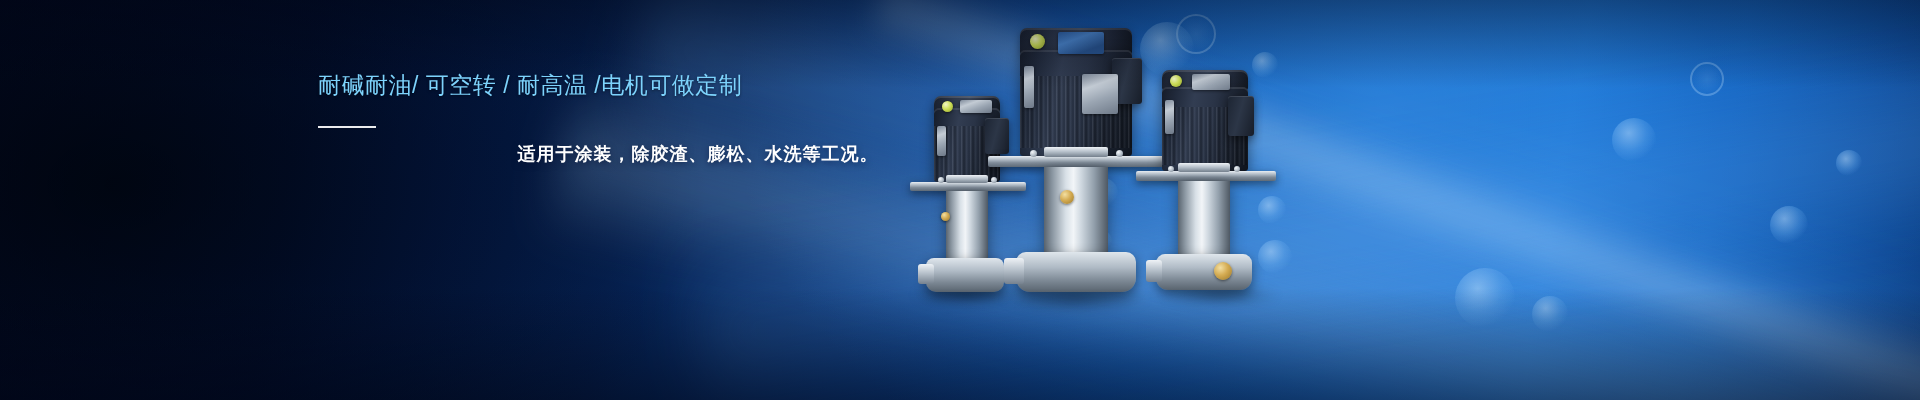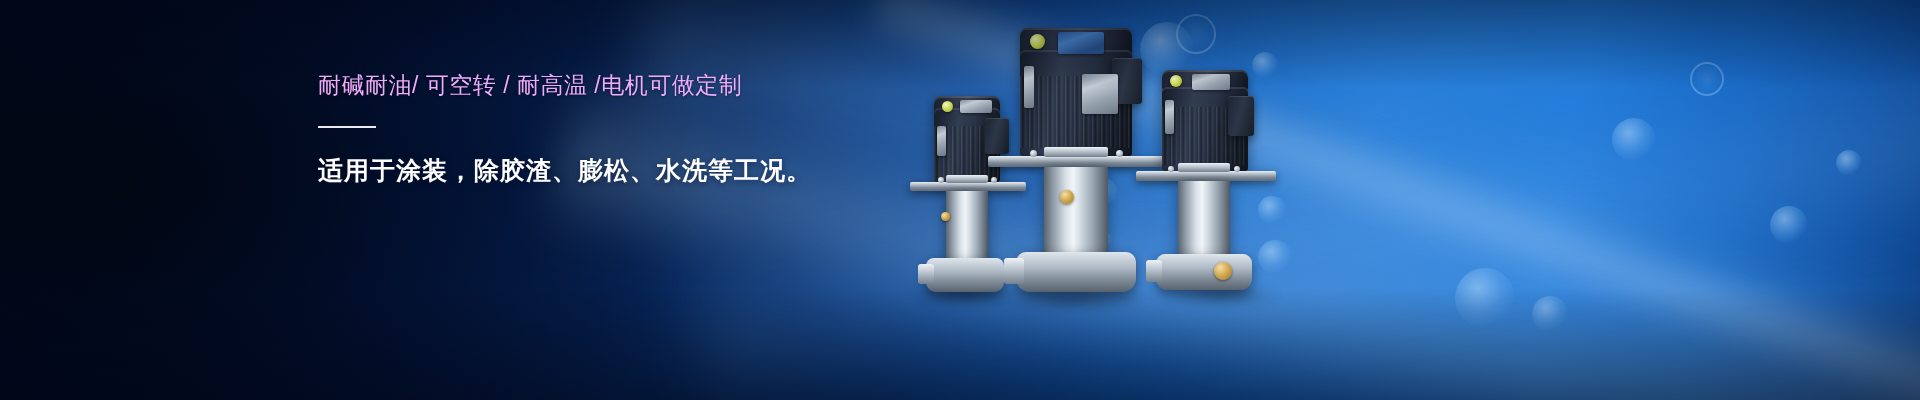--- a/index.html
+++ b/index.html
@@ -65,37 +65,38 @@
 
   
   .bokeh{position:absolute;border-radius:50%;pointer-events:none;}
   .bk-soft{background:radial-gradient(circle at 38% 34%, rgba(190,225,255,.50) 0%, rgba(120,185,245,.26) 45%, rgba(90,160,235,0) 72%);}
   .bk-ring{border:2px solid rgba(195,228,255,.30);background:radial-gradient(circle, rgba(150,205,255,.14) 0%, rgba(120,185,245,0) 70%);}
 
   
   .copy{position:absolute;left:318px;top:72px;width:760px;}
   .eyebrow{
     font-size:23px;line-height:1.2;letter-spacing:.5px;
-    color:#f0abfc;font-weight:400;white-space:nowrap;
+    color:#7dd3fc;font-weight:400;white-space:nowrap;
     text-shadow:0 1px 3px rgba(0,0,0,.45);
   }
   .headline{
     margin-top:14px;
     font-size:62px;line-height:1.06;font-weight:700;letter-spacing:5px;
     color:#ffffff;white-space:nowrap;
     text-shadow:0 3px 12px rgba(0,10,40,.55);
   }
   .rule{
     margin-top:26px;width:58px;height:2px;background:#ffffff;opacity:.92;
   }
   .tagline{
-    margin-top:26px;
-    font-size:25px;line-height:1.35;font-weight:700;letter-spacing:1px;
+    margin-top:14px;
+    font-size:18px;line-height:1.35;font-weight:700;letter-spacing:1px;
     color:#ffffff;white-space:nowrap;
     text-shadow:0 2px 6px rgba(0,10,40,.5);
+    text-align:center;
   }
 
   
   .pump{position:absolute;}
   
   .motor{
     position:absolute;left:0;top:0;
     background:linear-gradient(100deg,#161c28 0%,#20293a 14%,#323d52 34%,#2a3447 54%,#1a212e 78%,#10151e 100%);
     border-radius:5px 5px 3px 3px;
     box-shadow:inset 0 2px 0 rgba(255,255,255,.10), 0 4px 14px rgba(0,0,0,.45);

